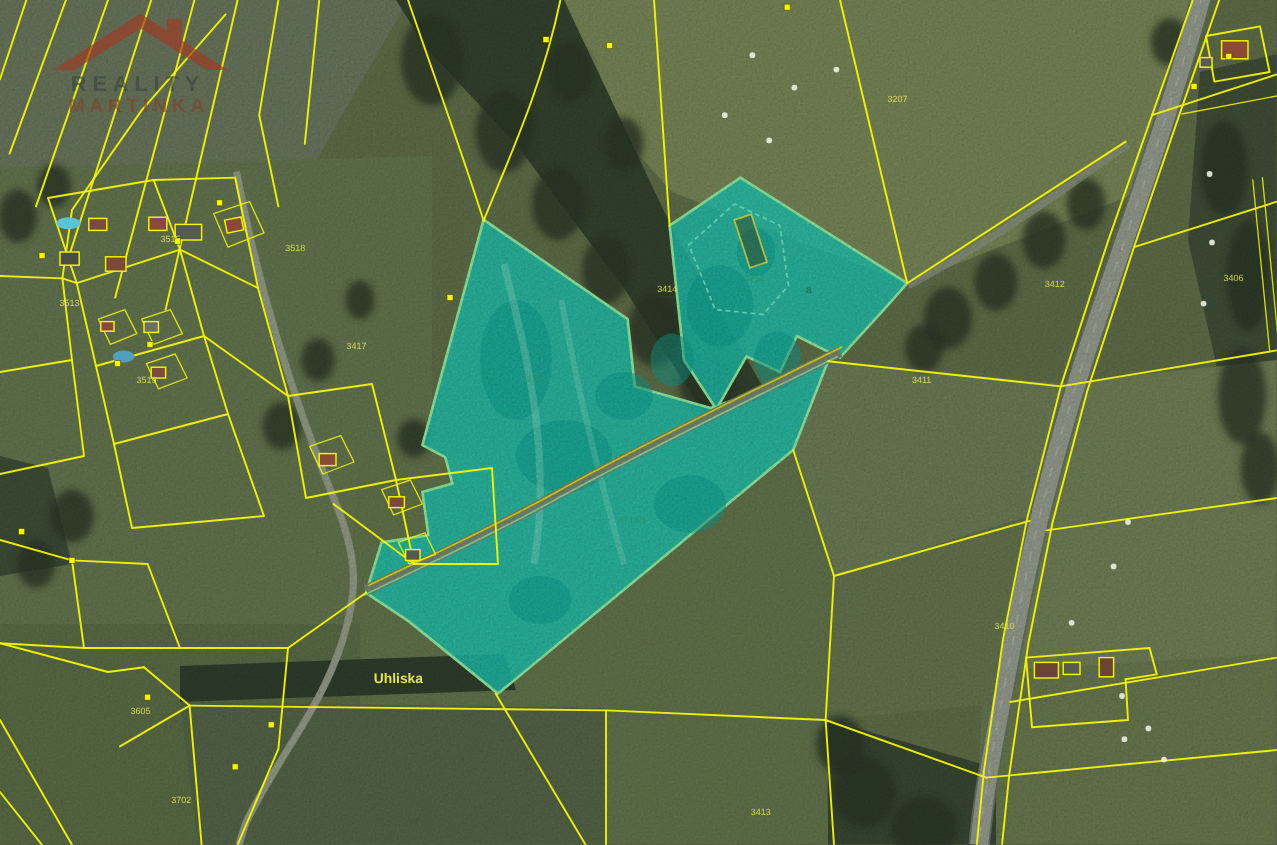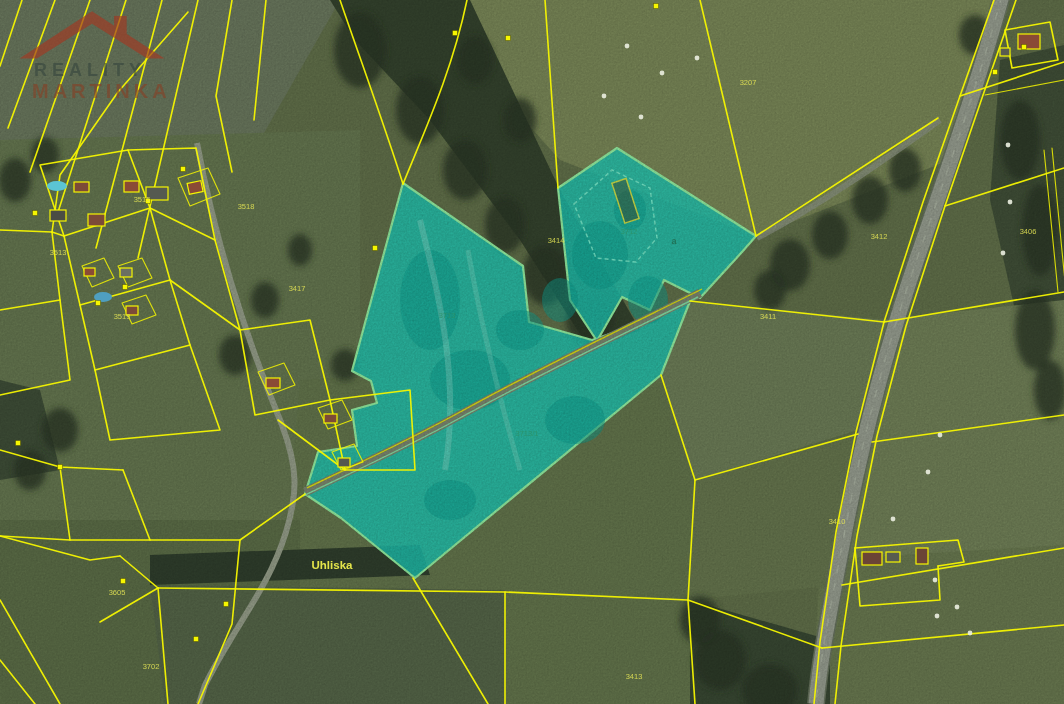--- a/index.html
+++ b/index.html
@@ -9,29 +9,29 @@
   }
   .stage svg{position:absolute;left:0;top:0;}
   .pline{fill:none;stroke:var(--yellow,#f6f600);stroke-width:1.6;stroke-linejoin:round;stroke-linecap:round;opacity:.95;}
   .pline.thin{stroke-width:1.1;opacity:.85;}
   .bld{stroke:var(--yellow,#f6f600);stroke-width:1.2;}
   .hl{fill:var(--hl-fill,#1ecdb9);fill-opacity:.82;stroke:var(--hl-stroke,#97f5a5);stroke-width:2.2;stroke-linejoin:round;}
   .hl-inner{fill:none;stroke:#7df0cf;stroke-width:1.5;stroke-dasharray:4 3;opacity:.9;}
   .tree{fill:#2a3827;opacity:.8;}
   .cyanblob{fill:#0da291;opacity:.5;}
   .logo{
-    position:absolute;left:12px;top:8px;width:160px;height:100px;
+    position:absolute;left:37px;top:8px;width:160px;height:100px;
     opacity:.68;pointer-events:none;
   }
   .logo .line1{
     position:absolute;left:22px;top:52px;font-size:18px;font-weight:bold;
     letter-spacing:5px;color:rgba(52,68,60,.88);
   }
   .logo .line2{
-    position:absolute;left:20px;top:72px;font-size:20px;font-weight:bold;
+    position:absolute;left:20px;top:72px;font-size:16px;font-weight:bold;
     letter-spacing:4px;color:rgba(134,64,38,.92);
   }
 </style>
 </head>
 <body>
 
 <div class="stage" style="--yellow: #f6f600; --hl-fill: #1ecdb9; --hl-stroke: #97f5a5;">
 <svg width="1064" height="704" viewBox="0 0 1064 704">
   <defs>
     <filter id="grain" x="0" y="0" width="100%" height="100%">

